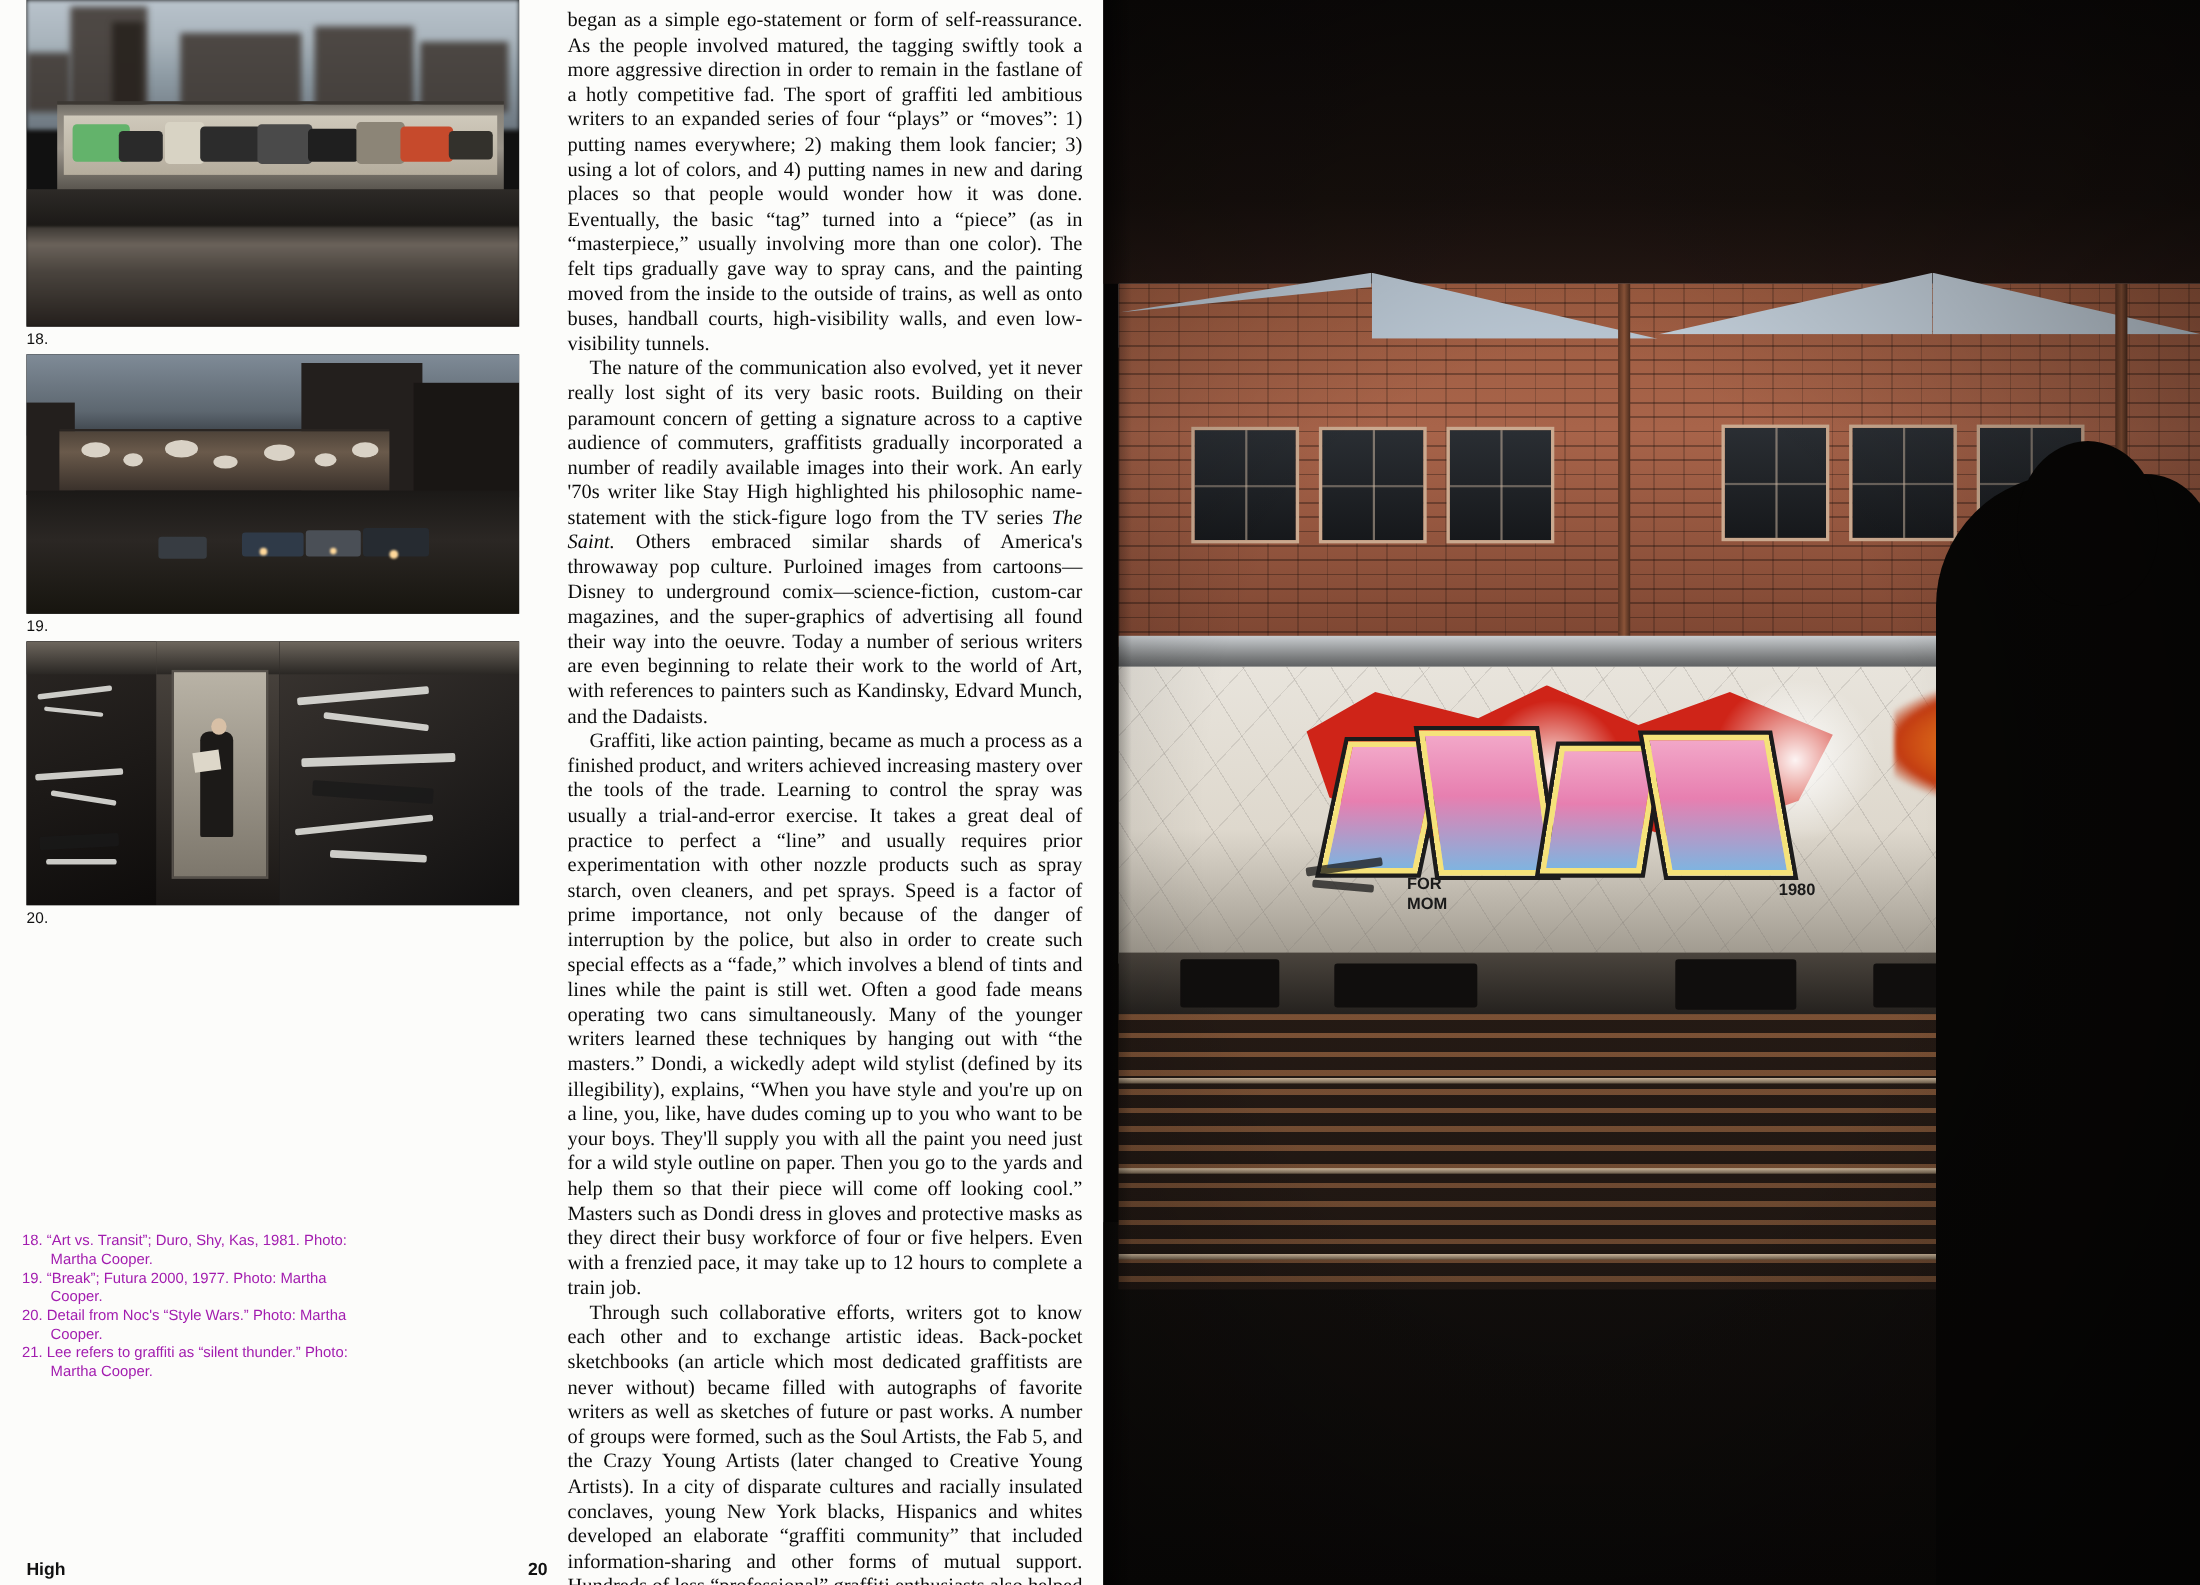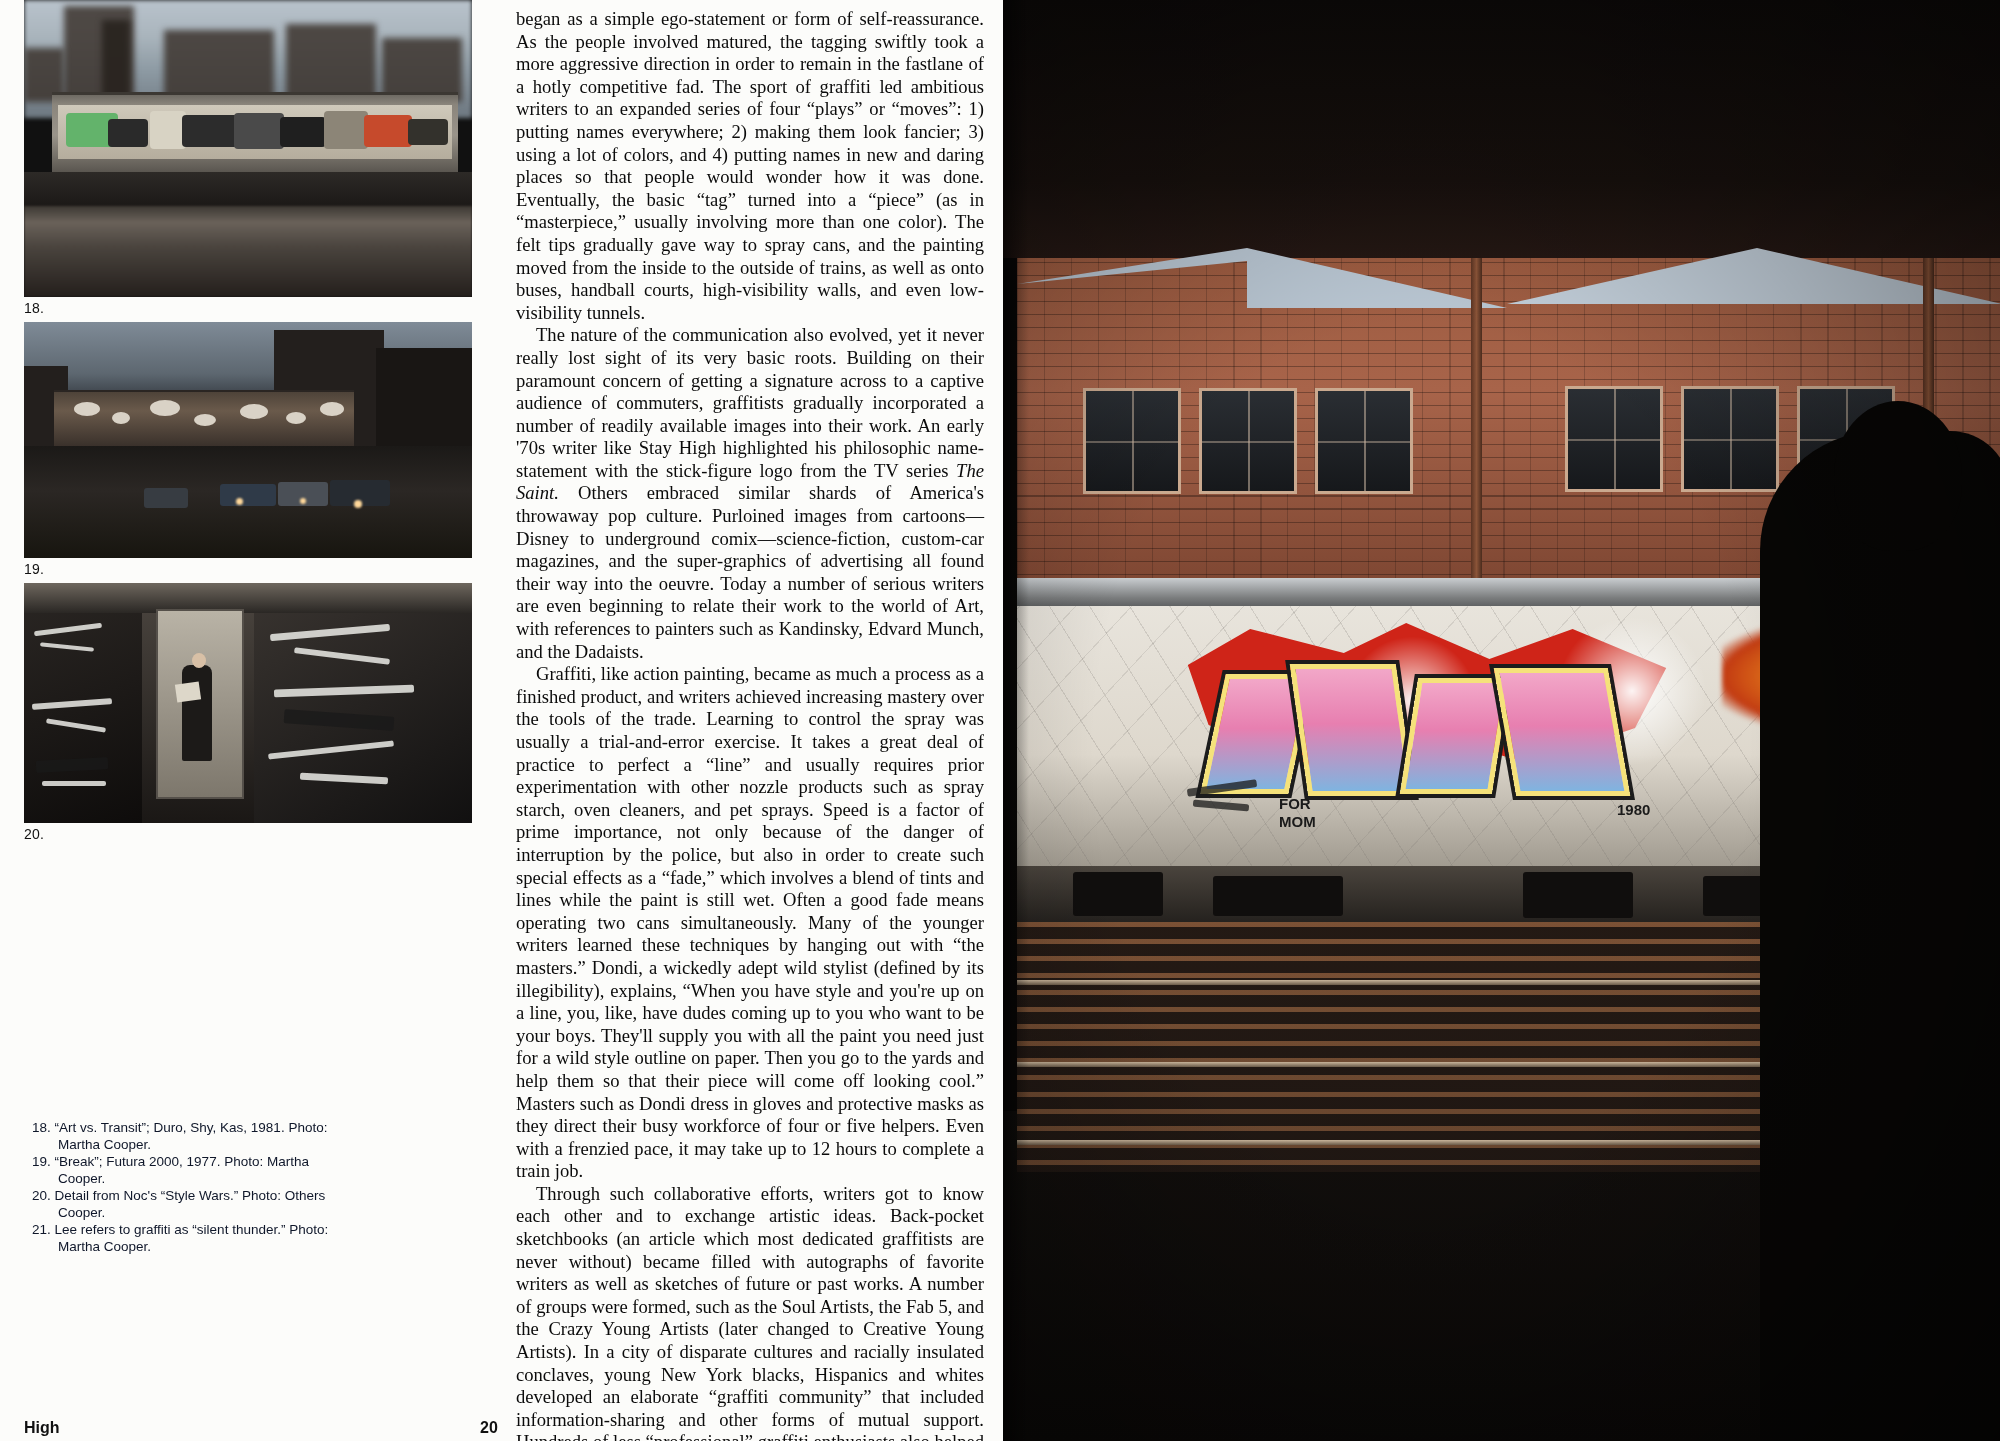--- a/index.html
+++ b/index.html
@@ -135,27 +135,27 @@
     position:absolute; left:34px; top:100px; width:24px; height:18px;
     background:#ddd7c9; transform: rotate(-8deg);
   }
   .f20-ceil {
     position:absolute; left:0; top:0; width:100%; height:30px;
     background: linear-gradient(180deg,#6e675e,#2a2724);
   }
 
   .captions {
     position: absolute;
-    left: 32px;
+    left: 20px;
     top: 1120px;
     width: 330px;
     font-family: "Liberation Sans", sans-serif;
     font-size: 13.5px;
     line-height: 16.5px;
-    color: #0f172a;
+    color: #a21caf;
   }
   .caption-line { margin-bottom: 1px; }
   .caption-line .cont { display:block; padding-left: 26px; }
 
   
   .body-col {
     position: absolute;
     left: 516px;
     top: 8px;
     width: 468px;
@@ -422,21 +422,21 @@
         <span>“Art vs. Transit”; Duro, Shy, Kas, 1981. Photo:</span>
         <span class="cont">Martha Cooper.</span>
       </div>
       <div class="caption-line">
         <span>19.</span>
         <span>“Break”; Futura 2000, 1977. Photo: Martha</span>
         <span class="cont">Cooper.</span>
       </div>
       <div class="caption-line">
         <span>20.</span>
-        <span>Detail from Noc's “Style Wars.” Photo: Others</span>
+        <span>Detail from Noc's “Style Wars.” Photo: Martha</span>
         <span class="cont">Cooper.</span>
       </div>
       <div class="caption-line">
         <span>21.</span>
         <span>Lee refers to graffiti as “silent thunder.” Photo:</span>
         <span class="cont">Martha Cooper.</span>
       </div>
     </div>
 
     <div class="body-col">

